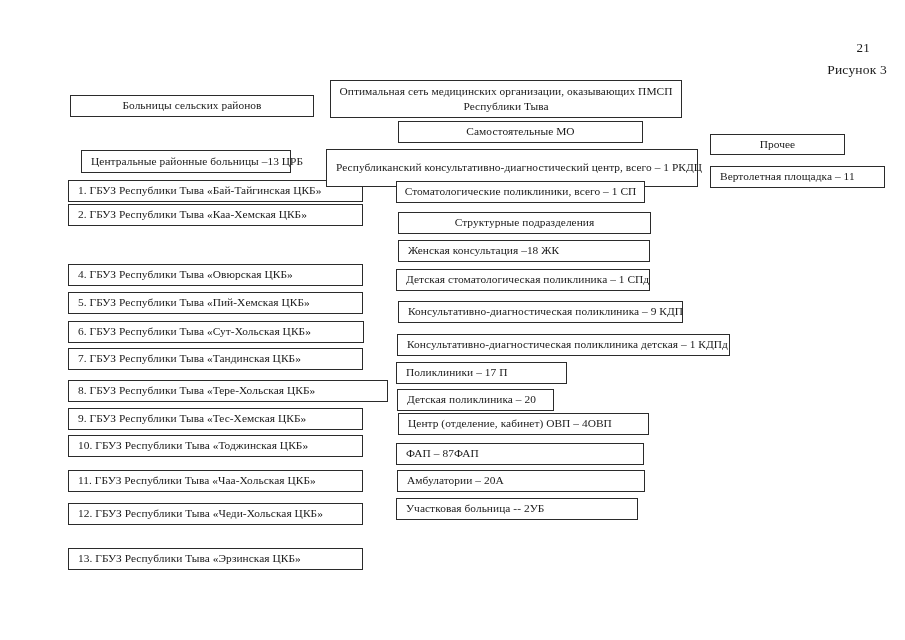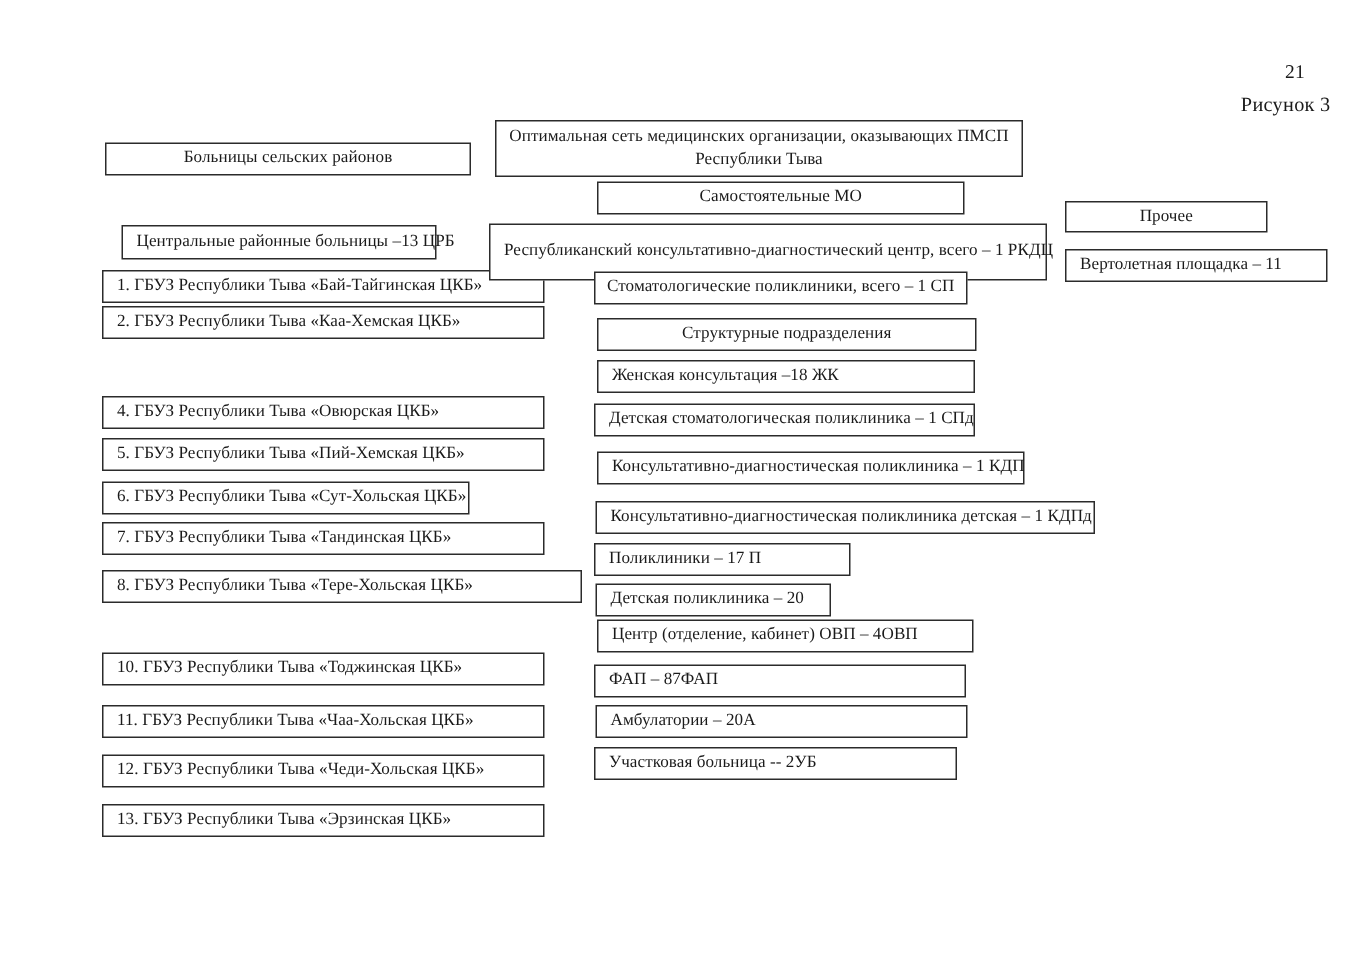--- a/index.html
+++ b/index.html
@@ -78,39 +78,40 @@
 
   <div class="node two-line" style="left:330px; top:80px; width:352px; height:38px;">Оптимальная сеть медицинских организации, оказывающих ПМСП Республики Тыва</div>
 
 
   <div class="node left" style="left:67px; top:150px; width:210px; height:23px;margin-left:14px;">Центральные районные больницы –13 ЦРБ</div>
 
   <div class="node left" style="left:68px; top:180px; width:295px; height:22px;">1. ГБУЗ Республики Тыва «Бай-Тайгинская ЦКБ»</div>
   <div class="node left" style="left:68px; top:204px; width:295px; height:22px;">2. ГБУЗ Республики Тыва «Каа-Хемская ЦКБ»</div>
   <div class="node left" style="left:68px; top:264px; width:295px; height:22px;">4. ГБУЗ Республики Тыва «Овюрская ЦКБ»</div>
   <div class="node left" style="left:68px; top:292px; width:295px; height:22px;">5. ГБУЗ Республики Тыва «Пий-Хемская ЦКБ»</div>
-  <div class="node left" style="left:68px; top:321px; width:245px; height:22px;">6. ГБУЗ Республики Тыва «Сут-Хольская ЦКБ»</div>
+  <div class="node left" style="left:68px; top:321px; width:296px; height:22px;">6. ГБУЗ Республики Тыва «Сут-Хольская ЦКБ»</div>
   <div class="node left" style="left:68px; top:348px; width:295px; height:22px;">7. ГБУЗ Республики Тыва «Тандинская ЦКБ»</div>
   <div class="node left" style="left:68px; top:380px; width:320px; height:22px;">8. ГБУЗ Республики Тыва «Тере-Хольская ЦКБ»</div>
+  <div class="node left" style="left:68px; top:408px; width:295px; height:22px;">9. ГБУЗ Республики Тыва «Тес-Хемская ЦКБ»</div>
   <div class="node left" style="left:68px; top:435px; width:295px; height:22px;">10. ГБУЗ Республики Тыва «Тоджинская ЦКБ»</div>
   <div class="node left" style="left:68px; top:470px; width:295px; height:22px;">11. ГБУЗ Республики Тыва «Чаа-Хольская ЦКБ»</div>
   <div class="node left" style="left:68px; top:503px; width:295px; height:22px;">12. ГБУЗ Республики Тыва «Чеди-Хольская ЦКБ»</div>
-  <div class="node left" style="left:68px; top:536px; width:295px; height:22px;">13. ГБУЗ Республики Тыва «Эрзинская ЦКБ»</div>
+  <div class="node left" style="left:68px; top:548px; width:295px; height:22px;">13. ГБУЗ Республики Тыва «Эрзинская ЦКБ»</div>
 
   <div class="node center" style="left:398px; top:121px; width:245px; height:22px;">Самостоятельные МО</div>
 
   <div class="node left" style="left:326px; top:149px; width:372px; height:38px;">Республиканский консультативно-диагностический центр, всего – 1 РКДЦ</div>
 
   <div class="node center" style="left:396px; top:181px; width:249px; height:22px;">Стоматологические поликлиники, всего – 1 СП</div>
 
   <div class="node center" style="left:398px; top:212px; width:253px; height:22px;">Структурные подразделения</div>
 
   <div class="node left" style="left:398px; top:240px; width:252px; height:22px;">Женская консультация –18 ЖК</div>
   <div class="node left" style="left:396px; top:269px; width:254px; height:22px;">Детская стоматологическая поликлиника – 1 СПд</div>
-  <div class="node left" style="left:398px; top:301px; width:285px; height:22px;">Консультативно-диагностическая поликлиника – 1 КДП</div>
+  <div class="node left" style="left:398px; top:301px; width:285px; height:22px;">Консультативно-диагностическая поликлиника – 9 КДП</div>
   <div class="node left" style="left:397px; top:334px; width:333px; height:22px;">Консультативно-диагностическая поликлиника детская – 1 КДПд</div>
   <div class="node left" style="left:396px; top:362px; width:171px; height:22px;">Поликлиники – 17 П</div>
   <div class="node left" style="left:397px; top:389px; width:157px; height:22px;">Детская поликлиника – 20</div>
   <div class="node left" style="left:398px; top:413px; width:251px; height:22px;">Центр (отделение, кабинет) ОВП – 4ОВП</div>
   <div class="node left" style="left:396px; top:443px; width:248px; height:22px;">ФАП – 87ФАП</div>
   <div class="node left" style="left:397px; top:470px; width:248px; height:22px;">Амбулатории – 20А</div>
   <div class="node left" style="left:396px; top:498px; width:242px; height:22px;">Участковая больница -- 2УБ</div>
 
   <div class="node center" style="left:710px; top:134px; width:135px; height:21px;">Прочее</div>
 

